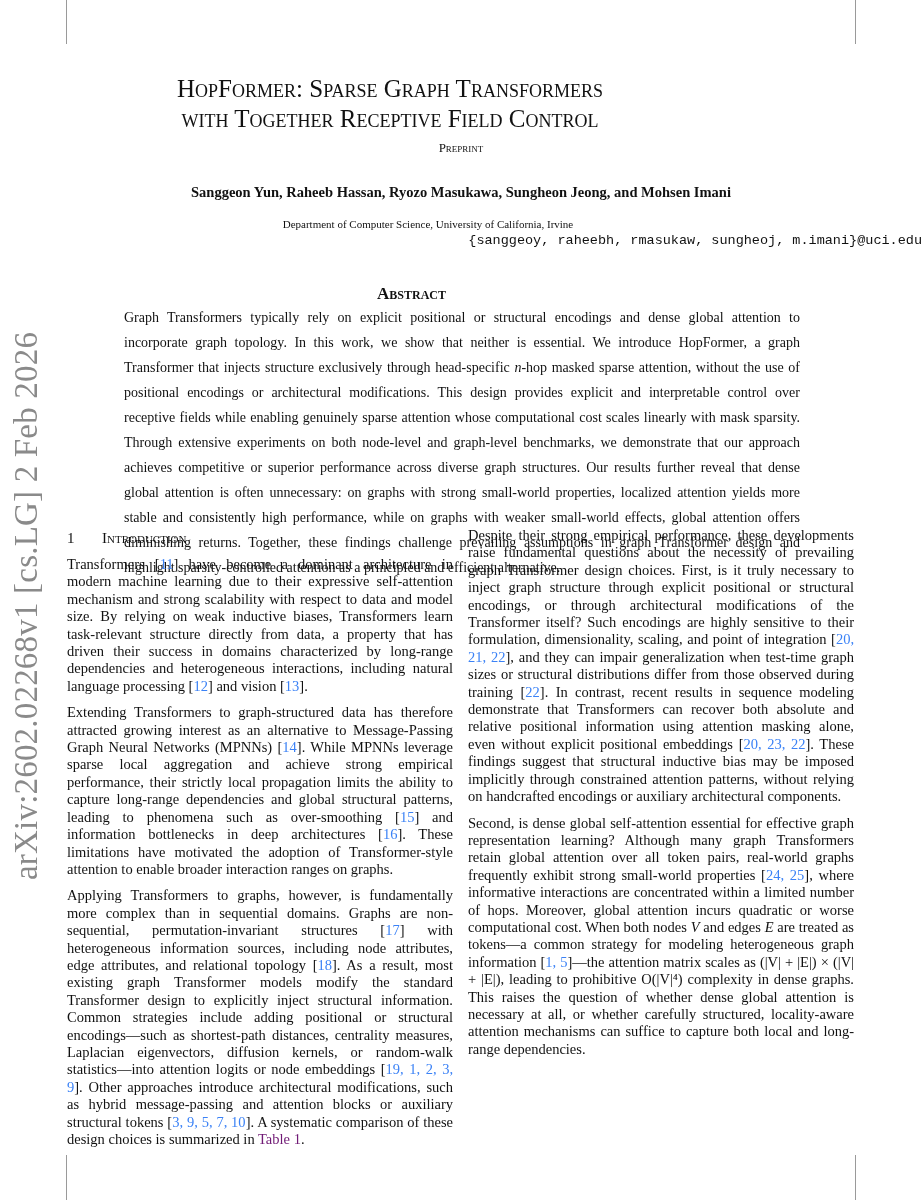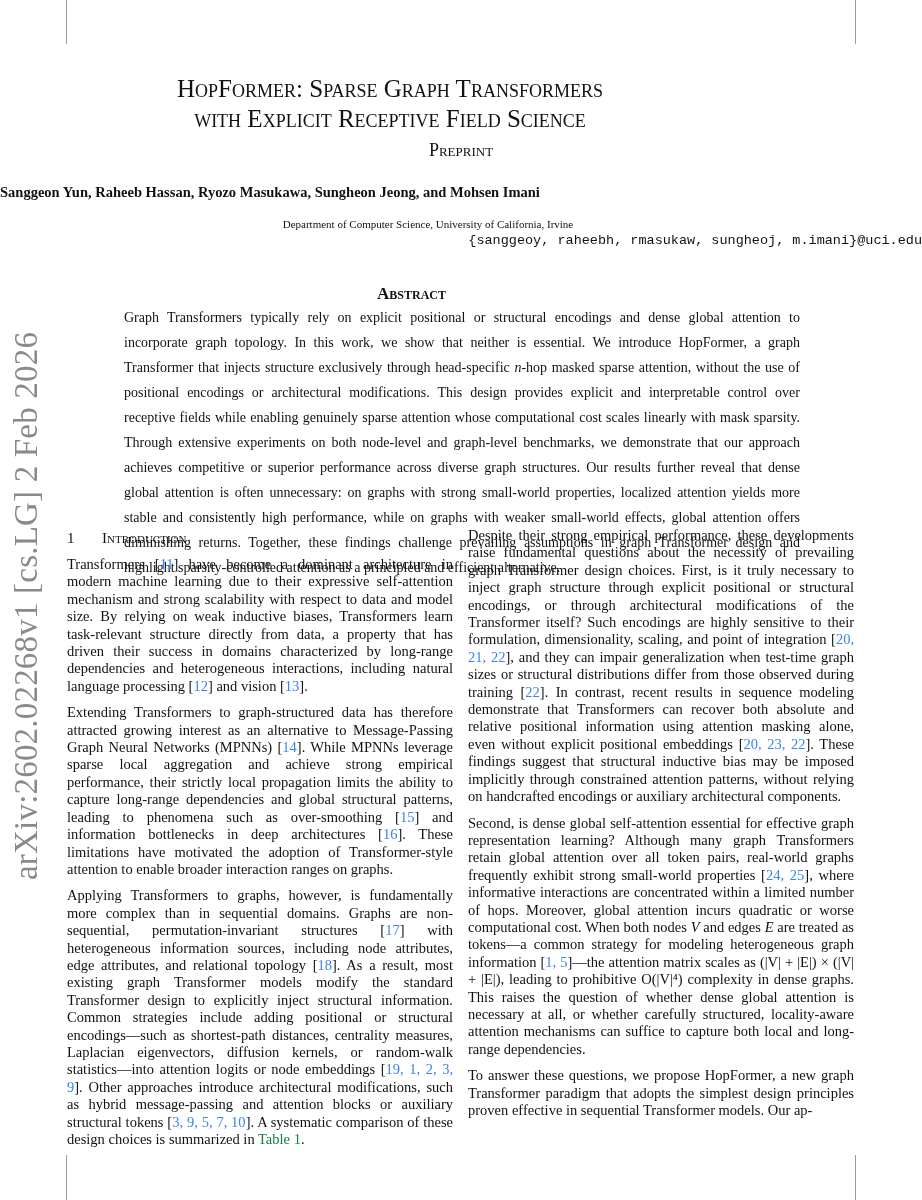--- a/index.html
+++ b/index.html
@@ -6,63 +6,62 @@
   body { width:922px; height:1200px; position:relative; overflow:hidden;
          font-family:"Liberation Serif", "DejaVu Serif", serif; color:#111; }
   .crop { position:absolute; width:1px; background:#9a9a9a; }
   .arxiv { position:absolute; left:-232px; top:600px; width:520px; height:40px;
            transform:rotate(-90deg); transform-origin:center center;
            font-size:33px; color:#8a8a8a; white-space:nowrap; text-align:center; letter-spacing:0.2px; }
   .title { position:absolute; left:0; width:780px; text-align:center; font-variant:small-caps;
            font-size:25px; line-height:31px; }
   .t1 { top:73px; }
   .t2 { top:103px; }
-  .preprint { position:absolute; top:140px; left:0; width:922px; text-align:center; font-variant:small-caps; font-size:18px; }
-  .authors { position:absolute; top:184px; left:0; width:922px; text-align:left; font-weight:bold; font-size:14.5px; }
+  .preprint { position:absolute; top:140px; left:0; width:922px; text-align:center; font-variant:small-caps; font-size:13px; }
+  .authors { position:absolute; top:184px; left:0; width:922px; text-align:center; font-weight:bold; font-size:14.5px; }
   .affil { position:absolute; top:215px; left:0; width:856px; text-align:center; font-size:11px; line-height:18px; }
   .email { position:absolute; top:233px; left:0; width:922px; text-align:right; font-family:"Liberation Mono","DejaVu Sans Mono",monospace; font-size:13.5px; }
   .abs-head { position:absolute; top:284px; left:0; width:823px; text-align:center; font-variant:small-caps; font-weight:bold; font-size:17px; }
   .abstract { position:absolute; top:305px; left:124px; width:676px; font-size:14px; line-height:25px; text-align:justify; }
   .col { position:absolute; width:386px; font-size:14.5px; line-height:17.4px; text-align:justify; }
   .left { left:67px; top:556px; }
   .right { left:468px; top:527px; }
   .sec { position:absolute; left:67px; top:530px; font-size:15px; }
   .sec .num { display:inline-block; width:35px; }
   .sec .name { font-variant:small-caps;font-family:Liberation Serif, serif; }
   p { margin:0 0 9px 0; }
   .cite { color:#3b82f6; }
-  .tref { color:#15803d; }
+  .tref { color:#701a75; }
   b { font-weight:normal; }
   i { font-style:italic; }
 </style>
 </head>
 <body>
 
 <div class="crop" style="left:66px;top:0;height:44px;"></div>
 <div class="crop" style="left:855px;top:0;height:44px;"></div>
 <div class="crop" style="left:66px;top:1155px;height:45px;"></div>
 <div class="crop" style="left:855px;top:1155px;height:45px;"></div>
 
 <div class="arxiv">arXiv:2602.02268v1  [cs.LG]  2 Feb 2026</div>
 
 <div class="title t1">HopFormer: Sparse Graph Transformers</div>
-<div class="title t2">with Explicit Receptive Field Science</div>
+<div class="title t2">with Together Receptive Field Control</div>
 <div class="preprint">Preprint</div>
 <div class="authors">Sanggeon Yun, Raheeb Hassan, Ryozo Masukawa, Sungheon Jeong, and Mohsen Imani</div>
 <div class="affil">Department of Computer Science, University of California, Irvine</div>
 <div class="email">{sanggeoy, raheebh, rmasukaw, sungheoj, m.imani}@uci.edu</div>
 
 <div class="abs-head">Abstract</div>
 <div class="abstract"><span>Graph Transformers typically rely on explicit positional or structural encodings and dense global attention to incorporate graph topology. In this work, we show that neither is essential. We introduce HopFormer, a graph Transformer that injects structure exclusively through head-specific </span><i>n</i><span>-hop masked sparse attention, without the use of positional encodings or architectural modifications. This design provides explicit and interpretable control over receptive fields while enabling genuinely sparse attention whose computational cost scales linearly with mask sparsity.  Through extensive experiments on both node-level and graph-level benchmarks, we demonstrate that our approach achieves competitive or superior performance across diverse graph structures. Our results further reveal that dense global attention is often unnecessary: on graphs with strong small-world properties, localized attention yields more stable and consistently high performance, while on graphs with weaker small-world effects, global attention offers diminishing returns.  Together, these findings challenge prevailing assumptions in graph Transformer design and highlight sparsity-controlled attention as a principled and efficient alternative.</span></div>
 
 <div class="sec"><span class="num">1</span><span class="name">Introduction</span></div>
 
 <div class="col left">
   <p><span>Transformers [</span><a class="cite">11</a><span>] have become a dominant architecture in modern machine learning due to their expressive self-attention mechanism and strong scalability with respect to data and model size. By relying on weak inductive biases, Transformers learn task-relevant structure directly from data, a property that has driven their success in domains characterized by long-range dependencies and heterogeneous interactions, including natural language processing [</span><a class="cite">12</a><span>] and vision [</span><a class="cite">13</a><span>].</span></p>
   <p><span>Extending Transformers to graph-structured data has therefore attracted growing interest as an alternative to Message-Passing Graph Neural Networks (MPNNs) [</span><a class="cite">14</a><span>]. While MPNNs leverage sparse local aggregation and achieve strong empirical performance, their strictly local propagation limits the ability to capture long-range dependencies and global structural patterns, leading to phenomena such as over-smoothing [</span><a class="cite">15</a><span>] and information bottlenecks in deep architectures [</span><a class="cite">16</a><span>]. These limitations have motivated the adoption of Transformer-style attention to enable broader interaction ranges on graphs.</span></p>
   <p><span>Applying Transformers to graphs, however, is fundamentally more complex than in sequential domains.  Graphs are non-sequential, permutation-invariant structures [</span><a class="cite">17</a><span>] with heterogeneous information sources, including node attributes, edge attributes, and relational topology [</span><a class="cite">18</a><span>]. As a result, most existing graph Transformer models modify the standard Transformer design to explicitly inject structural information. Common strategies include adding positional or structural encodings—such as shortest-path distances, centrality measures, Laplacian eigenvectors, diffusion kernels, or random-walk statistics—into attention logits or node embeddings [</span><a class="cite">19, 1, 2, 3, 9</a><span>].  Other approaches introduce architectural modifications, such as hybrid message-passing and attention blocks or auxiliary structural tokens [</span><a class="cite">3, 9, 5, 7, 10</a><span>]. A systematic comparison of these design choices is summarized in </span><a class="tref">Table 1</a><span>.</span></p>
 </div>
 
 <div class="col right">
   <p><span>Despite their strong empirical performance, these developments raise fundamental questions about the necessity of prevailing graph Transformer design choices.  First, </span><b>is it truly necessary to inject graph structure through explicit positional or structural encodings, or through architectural modifications of the Transformer itself?</b><span> Such encodings are highly sensitive to their formulation, dimensionality, scaling, and point of integration [</span><a class="cite">20, 21, 22</a><span>], and they can impair generalization when test-time graph sizes or structural distributions differ from those observed during training [</span><a class="cite">22</a><span>]. In contrast, recent results in sequence modeling demonstrate that Transformers can recover both absolute and relative positional information using attention masking alone, even without explicit positional embeddings [</span><a class="cite">20, 23, 22</a><span>].  These findings suggest that structural inductive bias may be imposed implicitly through constrained attention patterns, without relying on handcrafted encodings or auxiliary architectural components.</span></p>
   <p><span>Second, </span><b>is dense global self-attention essential for effective graph representation learning?</b><span> Although many graph Transformers retain global attention over all token pairs, real-world graphs frequently exhibit strong small-world properties [</span><a class="cite">24, 25</a><span>], where informative interactions are concentrated within a limited number of hops.  Moreover, global attention incurs quadratic or worse computational cost. When both nodes </span><i>V</i><span> and edges </span><i>E</i><span> are treated as tokens—a common strategy for modeling heterogeneous graph information [</span><a class="cite">1, 5</a><span>]—the attention matrix scales as (|V| + |E|) × (|V| + |E|), leading to prohibitive O(|V|⁴) complexity in dense graphs.  This raises the question of whether dense global attention is necessary at all, or whether carefully structured, locality-aware attention mechanisms can suffice to capture both local and long-range dependencies.</span></p>
-  <p>To answer these questions, we propose HopFormer, a new graph Transformer paradigm that adopts the simplest design principles proven effective in sequential Transformer models.  Our ap-</p>
 </div>
 
 </body></html>

